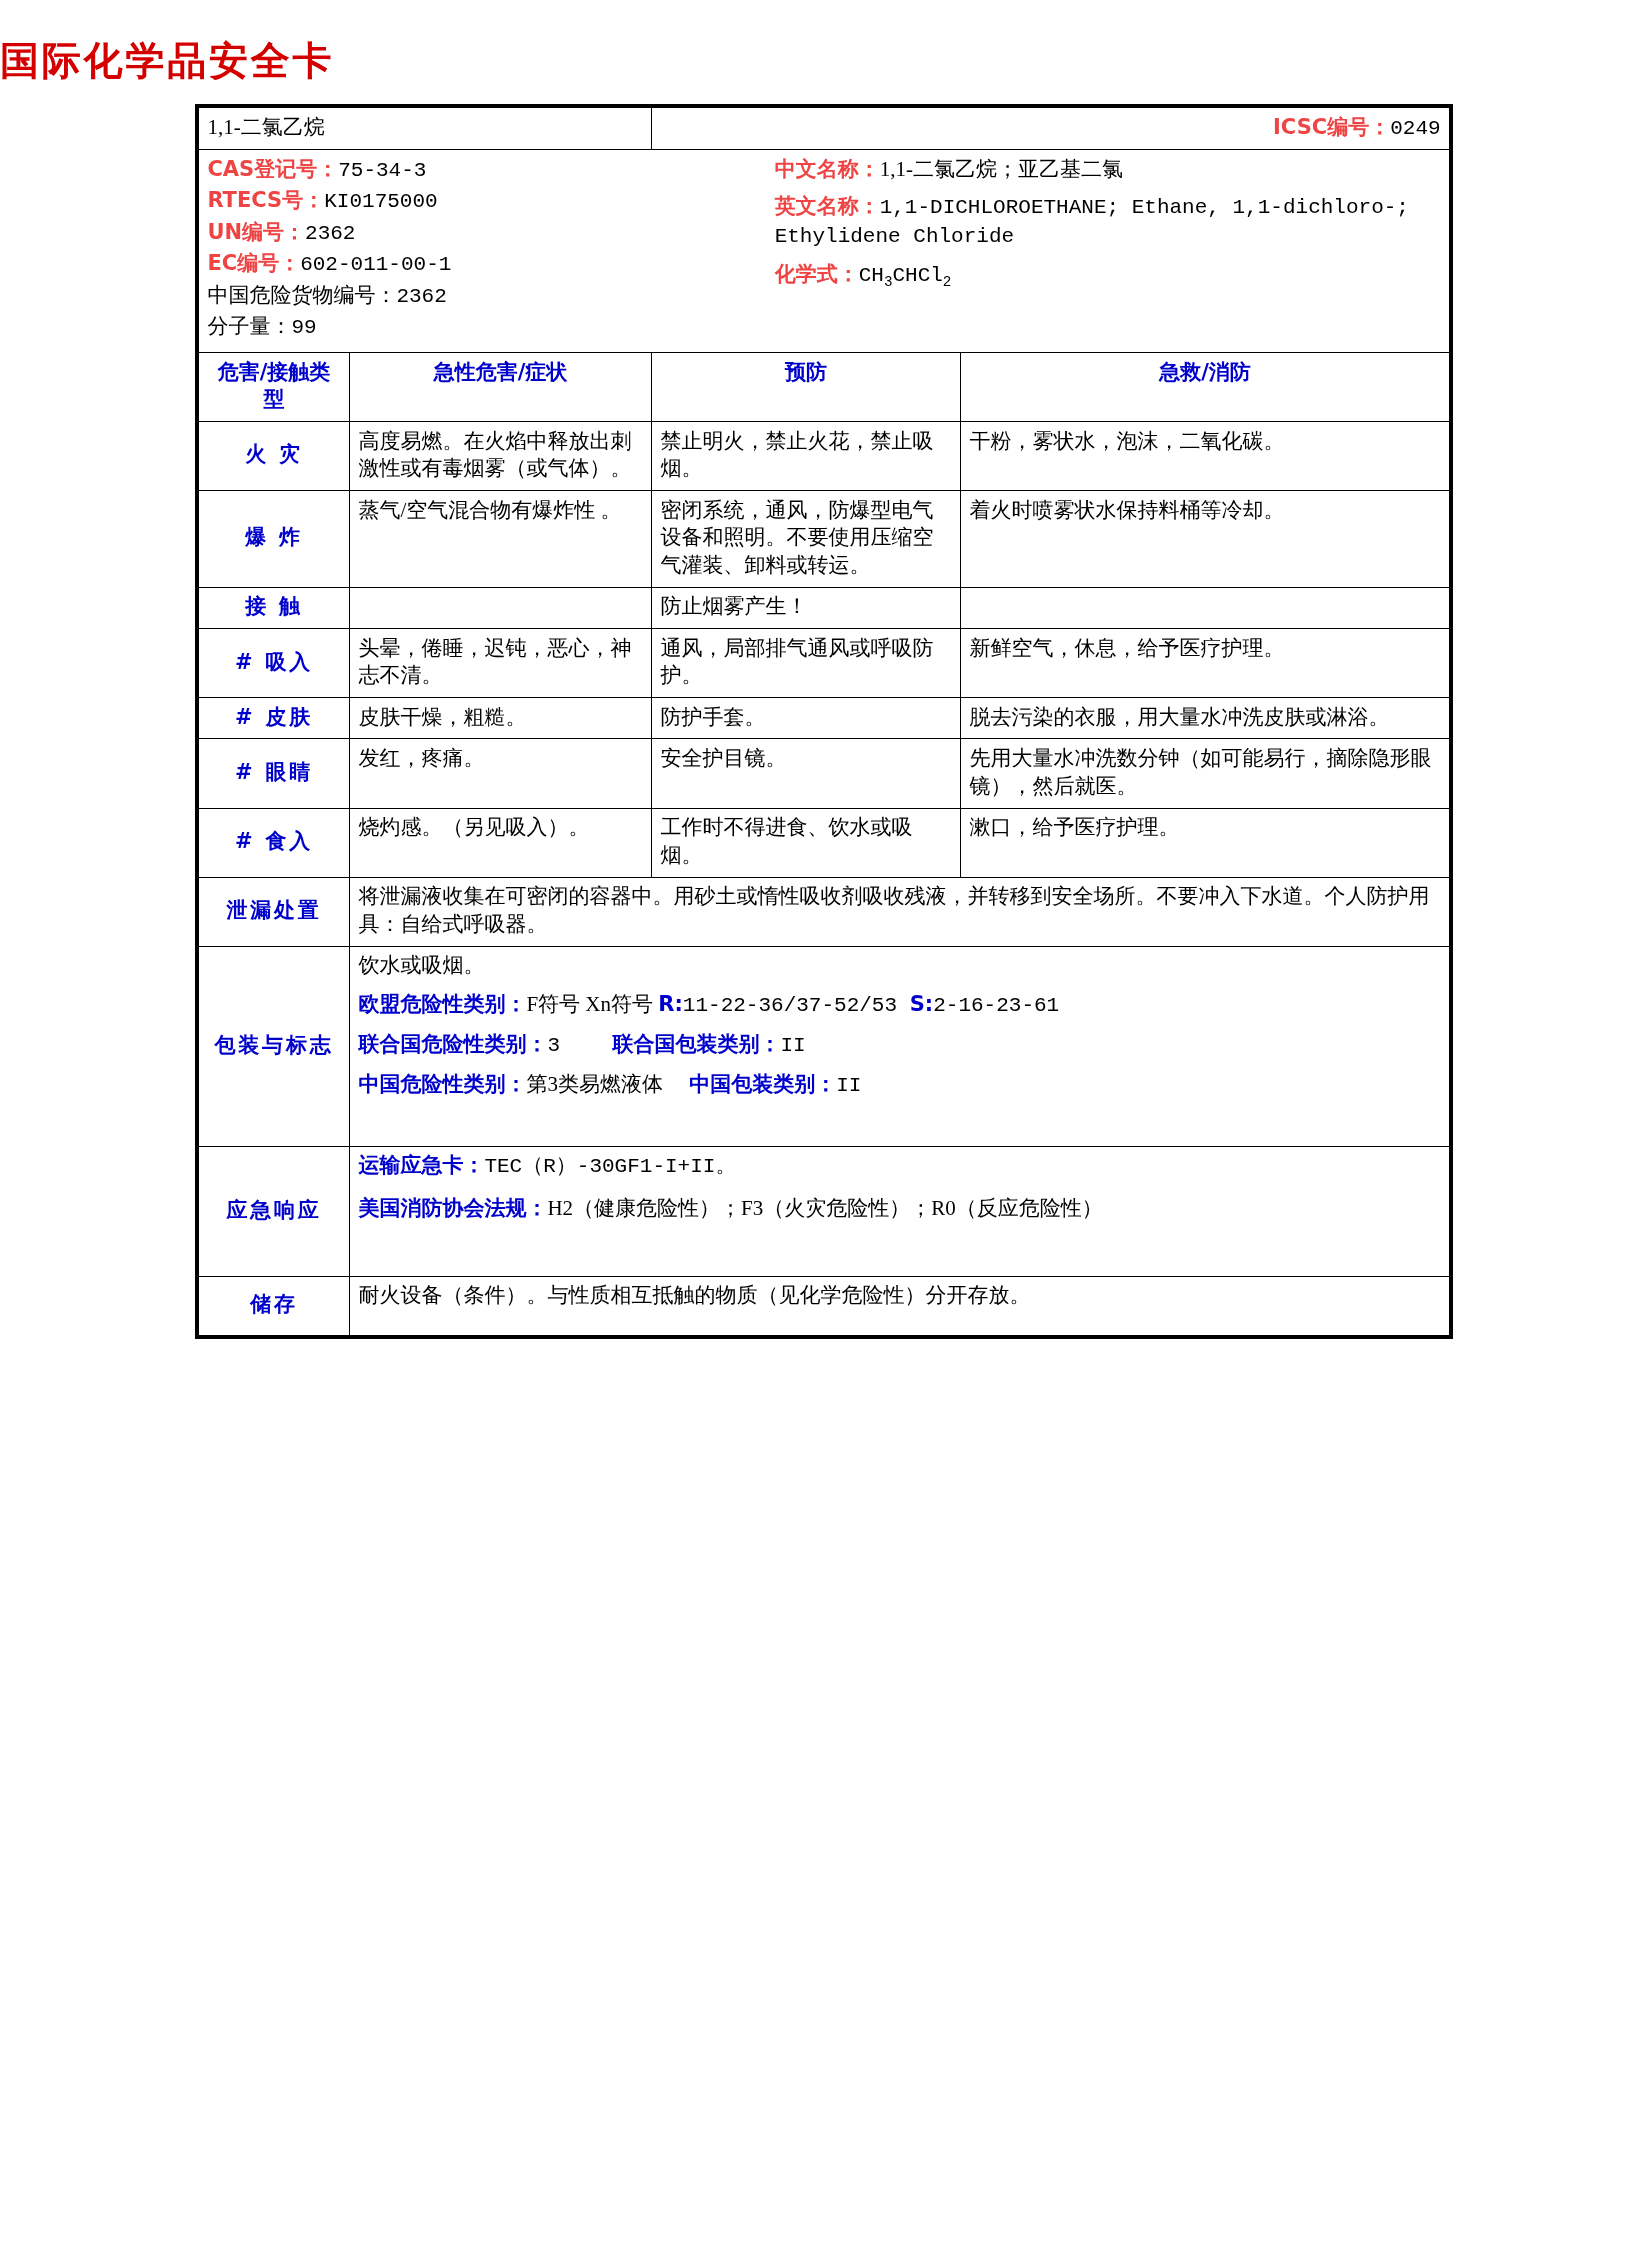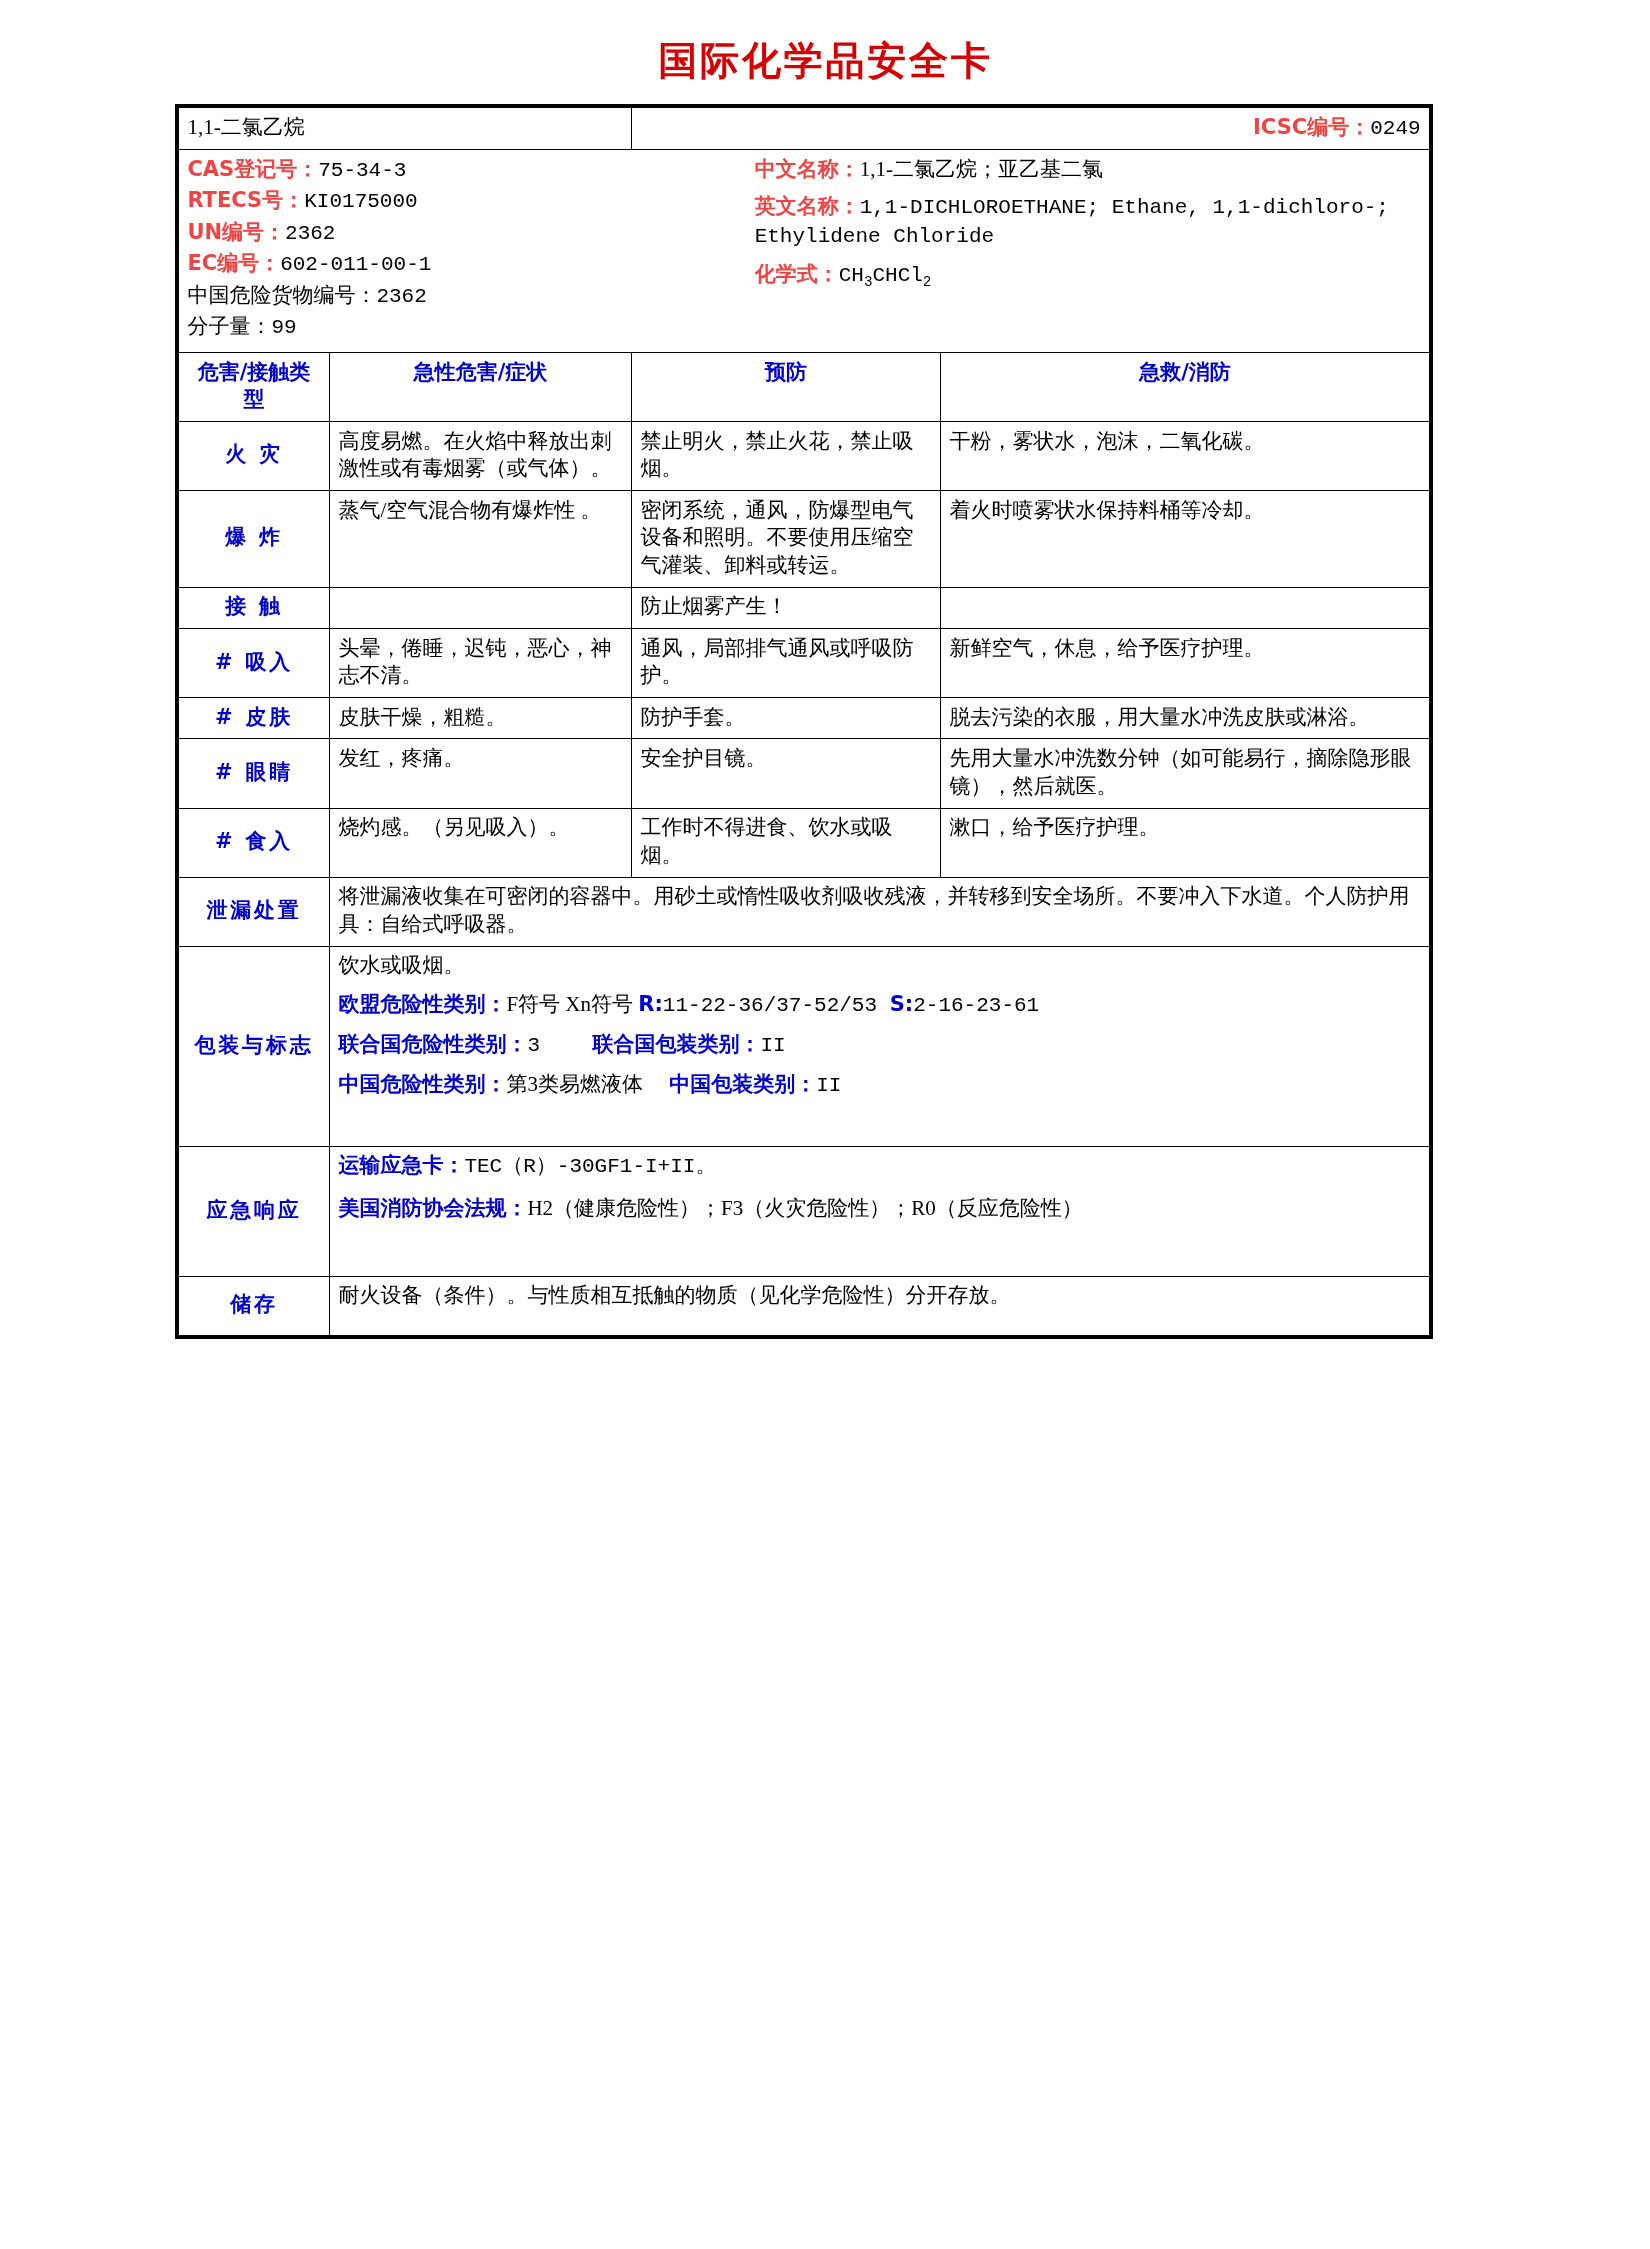--- a/index.html
+++ b/index.html
@@ -13,32 +13,31 @@
     font-family: "Liberation Serif", "DejaVu Serif", serif;
     color: #000000;
   }
   .page {
     position: relative;
     width: 1651px;
     height: 2250px;
     box-sizing: border-box;
   }
   .doc-title {
-    text-align: center;
     color: #d40000;
     font-family: Liberation Mono, monospace;
     font-weight: bold;
     font-size: 39px;
     letter-spacing: 2.8px;
     padding-top: 34px;
     padding-bottom: 12.6px;
   }
   .card {
     position: absolute;
-    left: 175px;
+    left: 195px;
     top: 104px;
     width: 1258px;
     border: 3.5px solid #000000;
     box-sizing: border-box;
     background: #ffffff;
   }
   table.main {
     border-collapse: collapse;
     width: 100%;
     table-layout: fixed;

